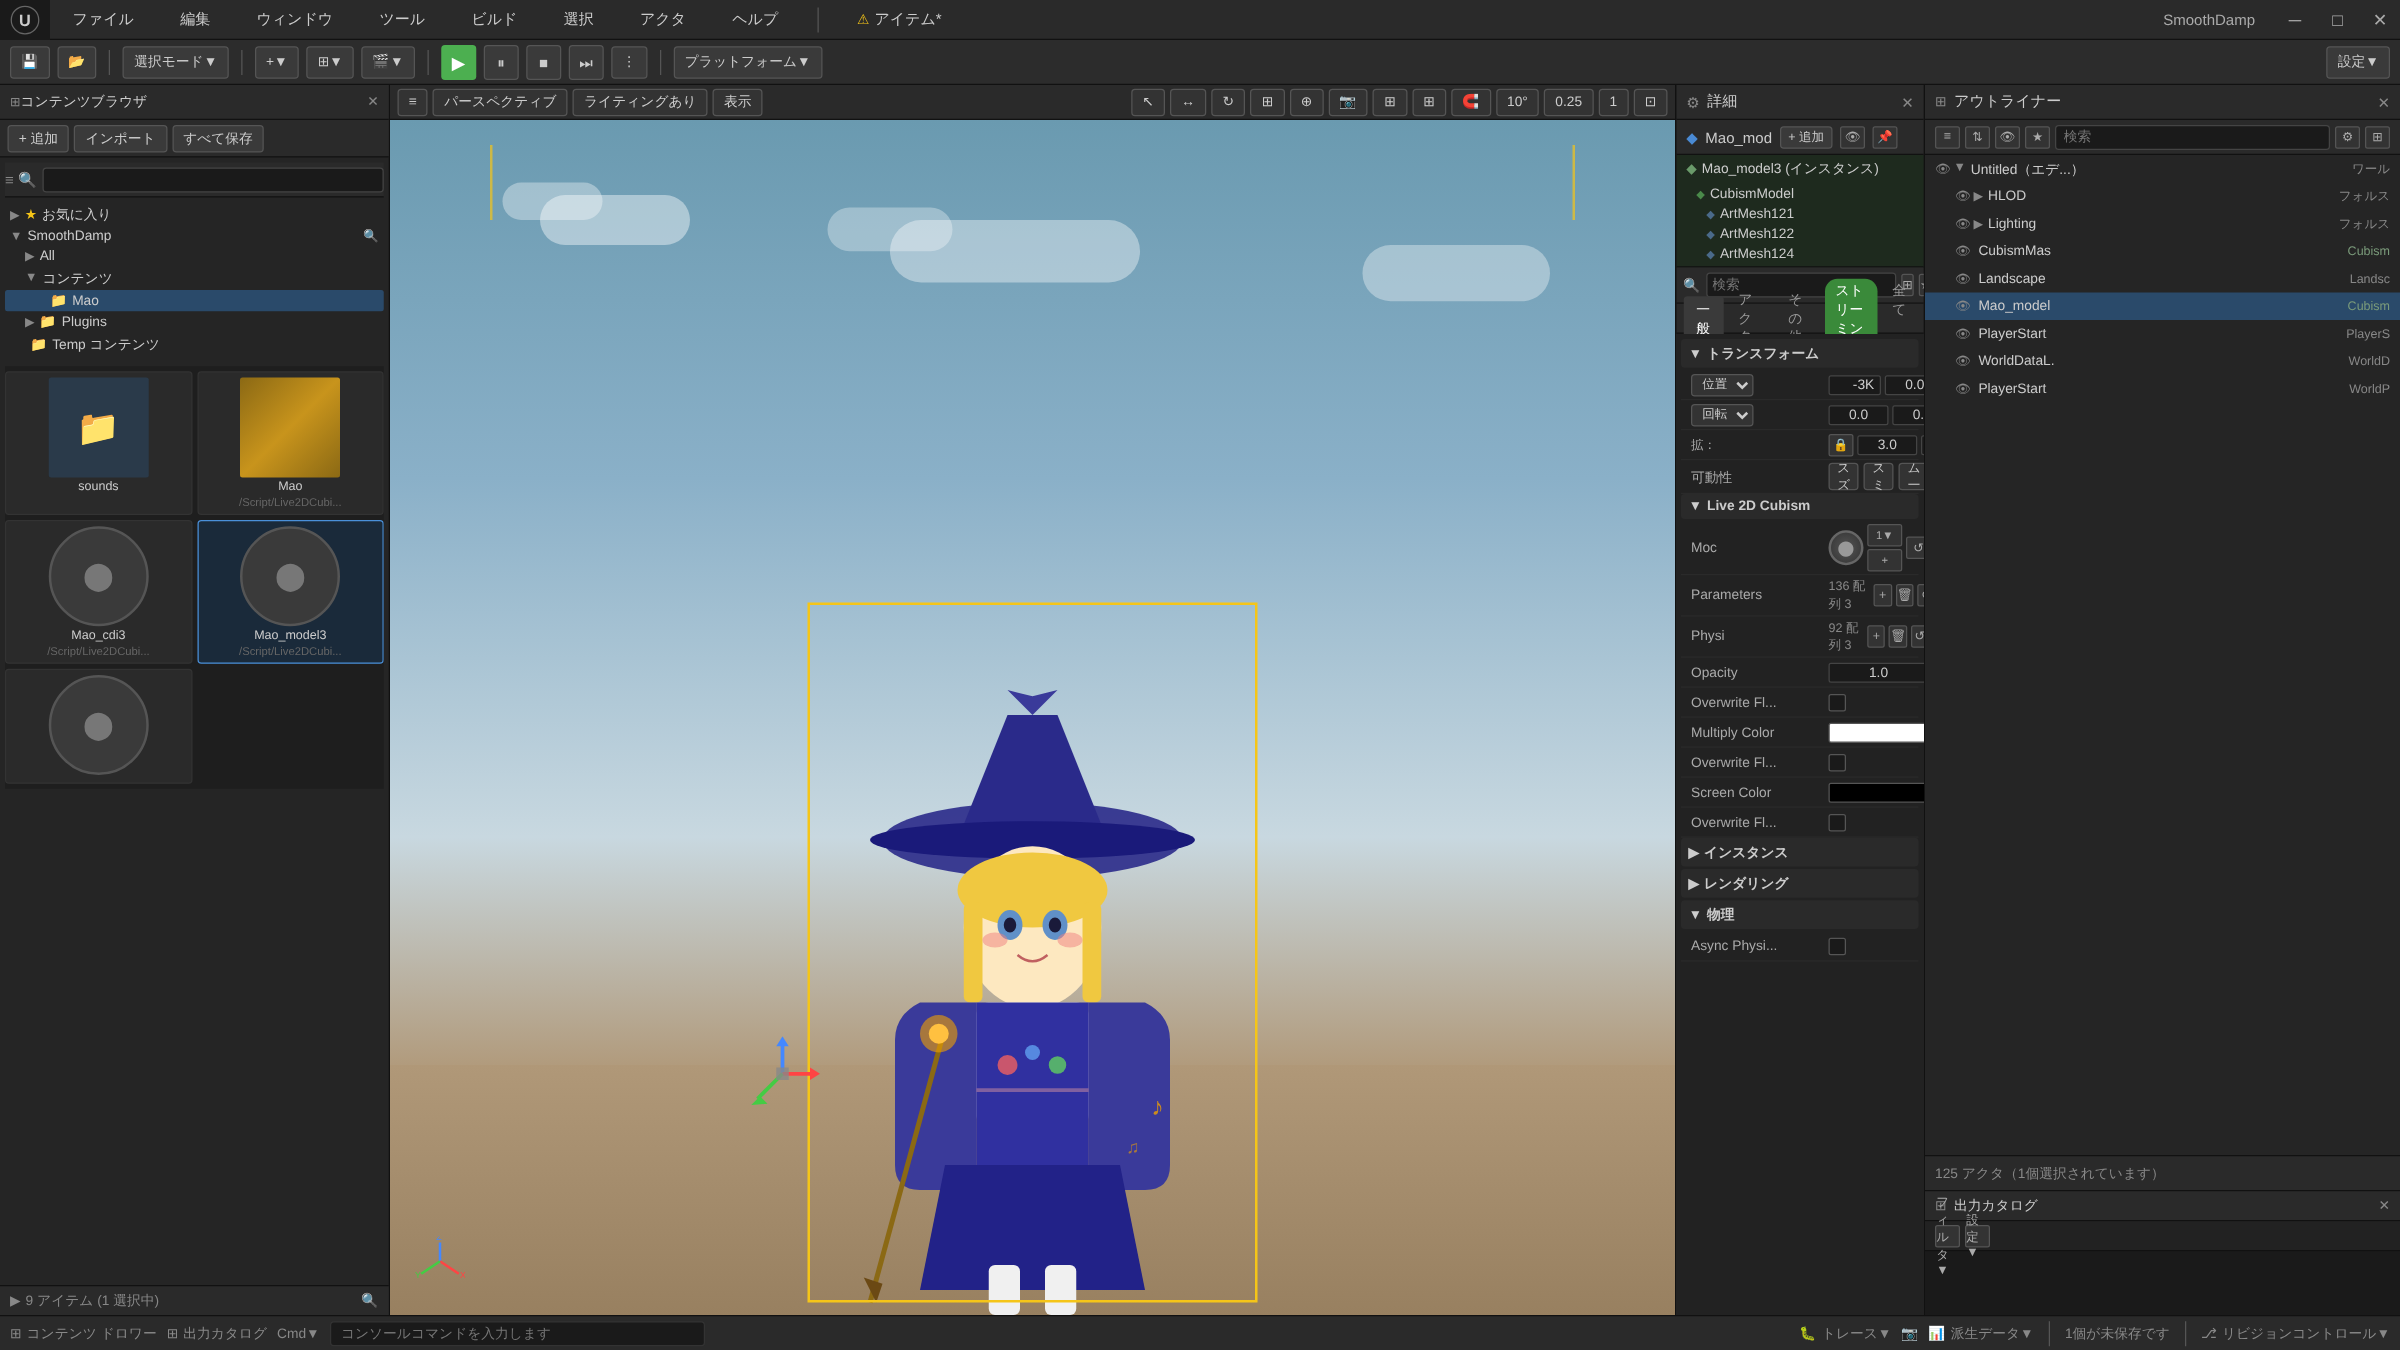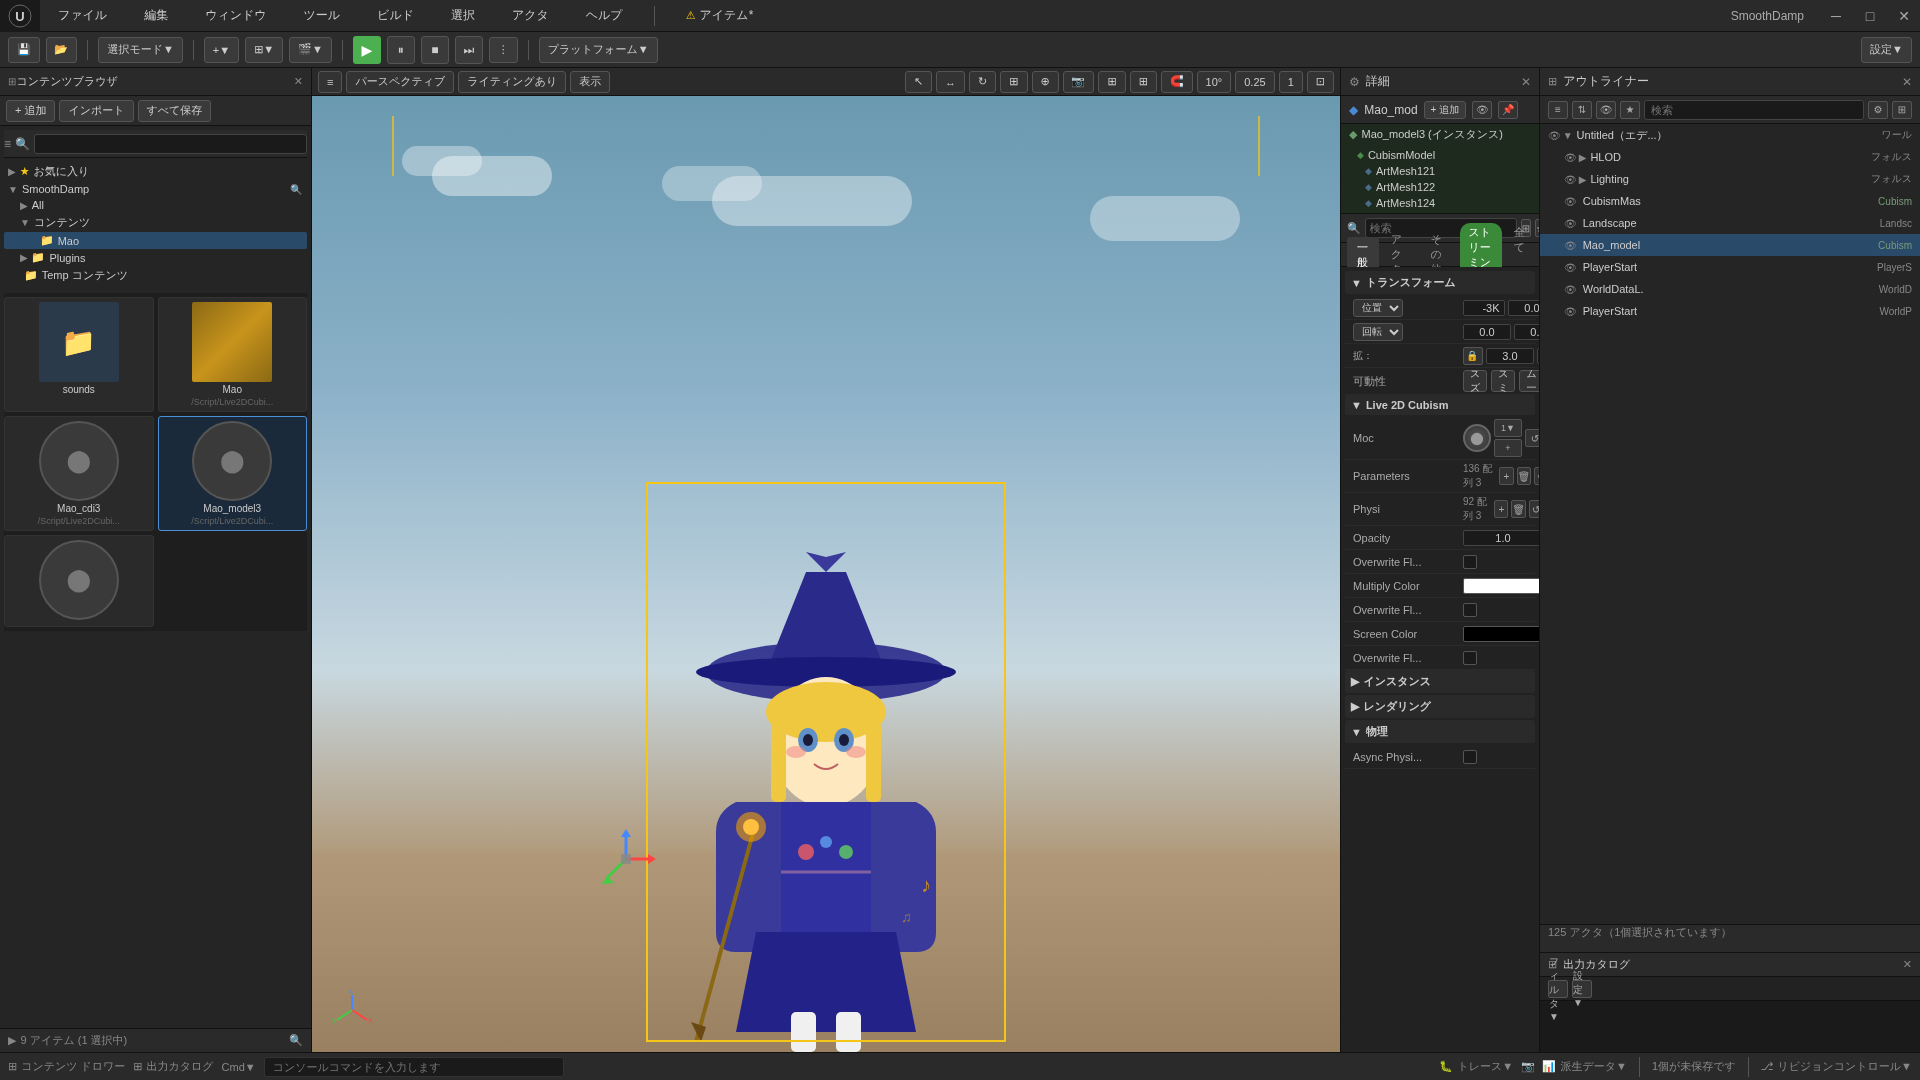--- a/index.html
+++ b/index.html
@@ -1125,21 +1125,21 @@
           <div class="out-item out-indent1">
             <div class="out-icons">
               <span>👁</span>
               <span> </span>
             </div>
             <span class="out-name">PlayerStart</span>
             <span class="out-type">WorldP</span>
           </div>
         </div>
 
-        <div style="height:28px;background:#2a2a2a;display:flex;align-items:flex-start;padding:0 8px;gap:6px;border-top:1px solid #111;font-size:11px;color:#888;">
+        <div style="height:28px;background:#2a2a2a;display:flex;align-items:center;padding:0 8px;gap:6px;border-top:1px solid #111;font-size:11px;color:#888;">
           <span>125 アクタ（1個選択されています）</span>
         </div>
 
         <div style="height:100px;background:#1a1a1a;border-top:1px solid #111;display:flex;flex-direction:column;">
           <div style="height:24px;background:#2a2a2a;display:flex;align-items:center;padding:0 8px;gap:6px;border-bottom:1px solid #111;font-size:11px;">
             <span style="color:#888;">⊞</span>
             <span>出力カタログ</span>
             <span style="margin-left:auto;cursor:pointer;color:#888;">✕</span>
           </div>
           <div style="display:flex;align-items:center;padding:0 8px;gap:4px;height:24px;background:#222;border-bottom:1px solid #111;">

